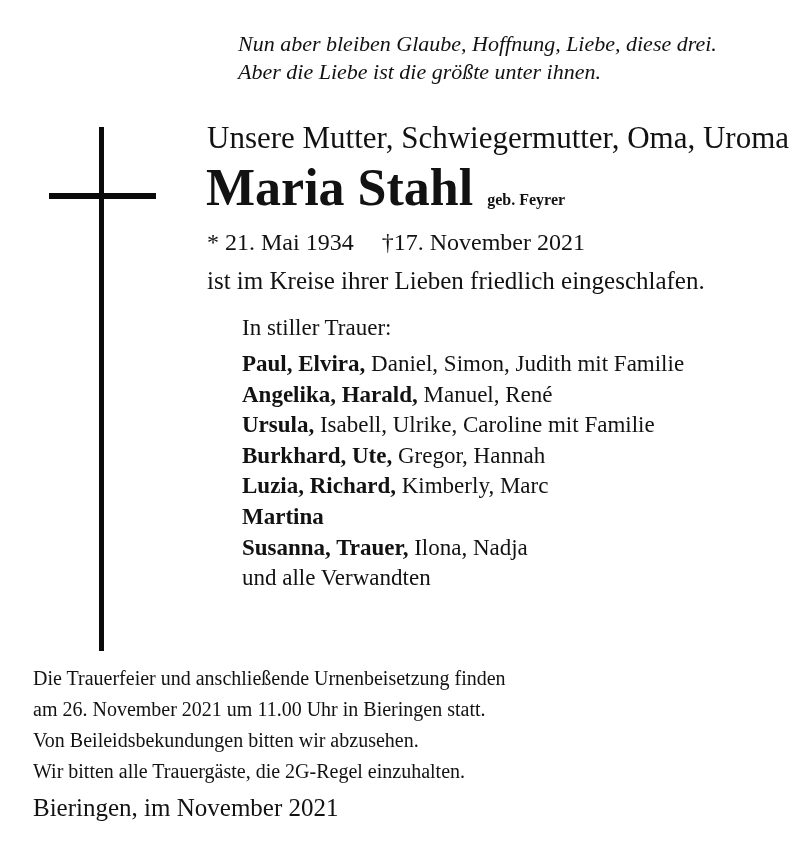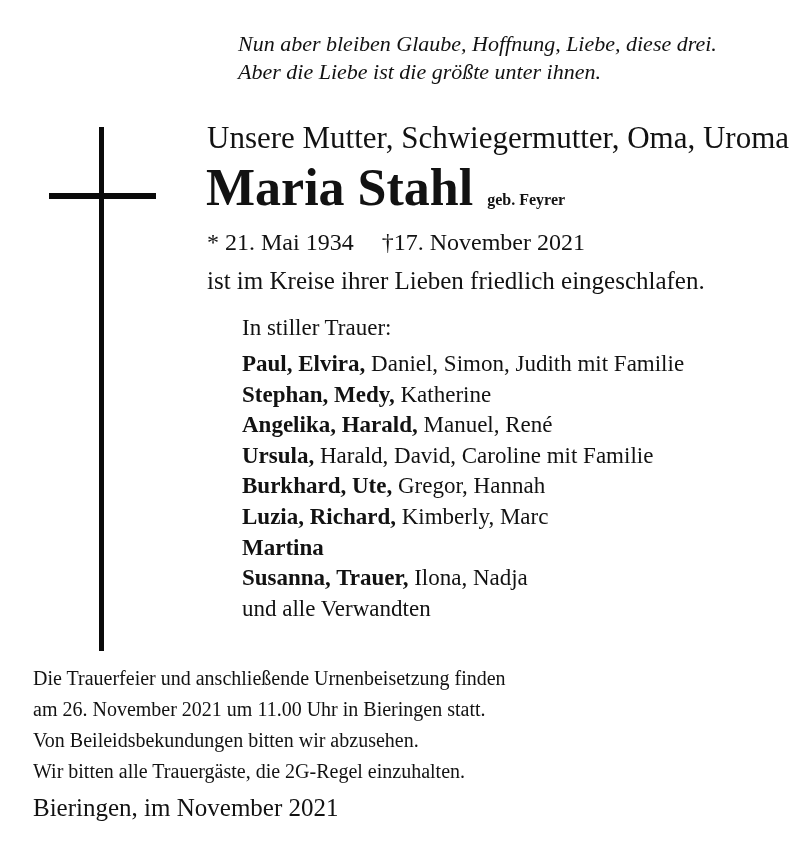--- a/index.html
+++ b/index.html
@@ -111,23 +111,22 @@
 <div id="dates-line" class="abs">
   <span>* 21. Mai 1934</span><span id="death-date">†17. November 2021</span>
 </div>
 
 <div id="death-announcement" class="abs">ist im Kreise ihrer Lieben friedlich eingeschlafen.</div>
 
 <div id="mourning-heading" class="abs">In stiller Trauer:</div>
 
 <div id="mourning-list" class="abs">
   <div class="mourner-line"><b>Paul, Elvira,</b><span> Daniel, Simon, Judith mit Familie</span></div>
-  <div class="mourner-line"><b>Stephan, Medy,</b><span> Katherine</span></div>
   <div class="mourner-line"><b>Angelika, Harald,</b><span> Manuel, René</span></div>
-  <div class="mourner-line"><b>Ursula,</b><span> Harald, David, Caroline mit Familie</span></div>
+  <div class="mourner-line"><b>Ursula,</b><span> Isabell, Ulrike, Caroline mit Familie</span></div>
   <div class="mourner-line"><b>Burkhard, Ute,</b><span> Gregor, Hannah</span></div>
   <div class="mourner-line"><b>Luzia, Richard,</b><span> Kimberly, Marc</span></div>
   <div class="mourner-line"><b>Martina</b><span></span></div>
   <div class="mourner-line"><b>Susanna, Trauer,</b><span> Ilona, Nadja</span></div>
   <div class="mourner-line"><b></b><span>und alle Verwandten</span></div>
 </div>
 
 <div id="funeral-block" class="abs">
   <div>Die Trauerfeier und anschließende Urnenbeisetzung finden</div>
   <div>am 26. November 2021 um 11.00 Uhr in Bieringen statt.</div>

